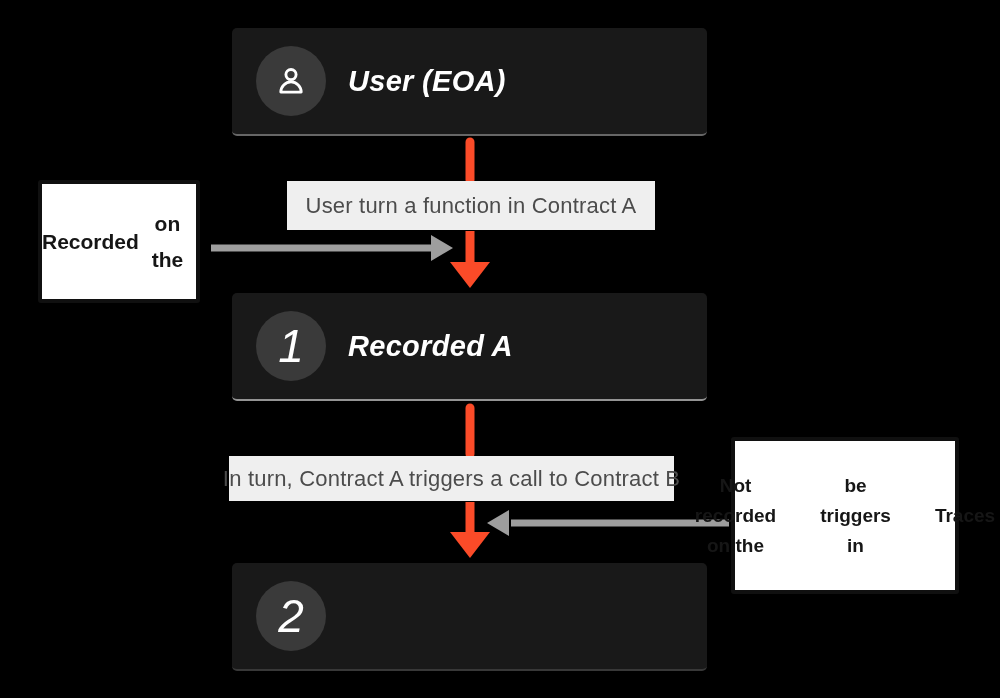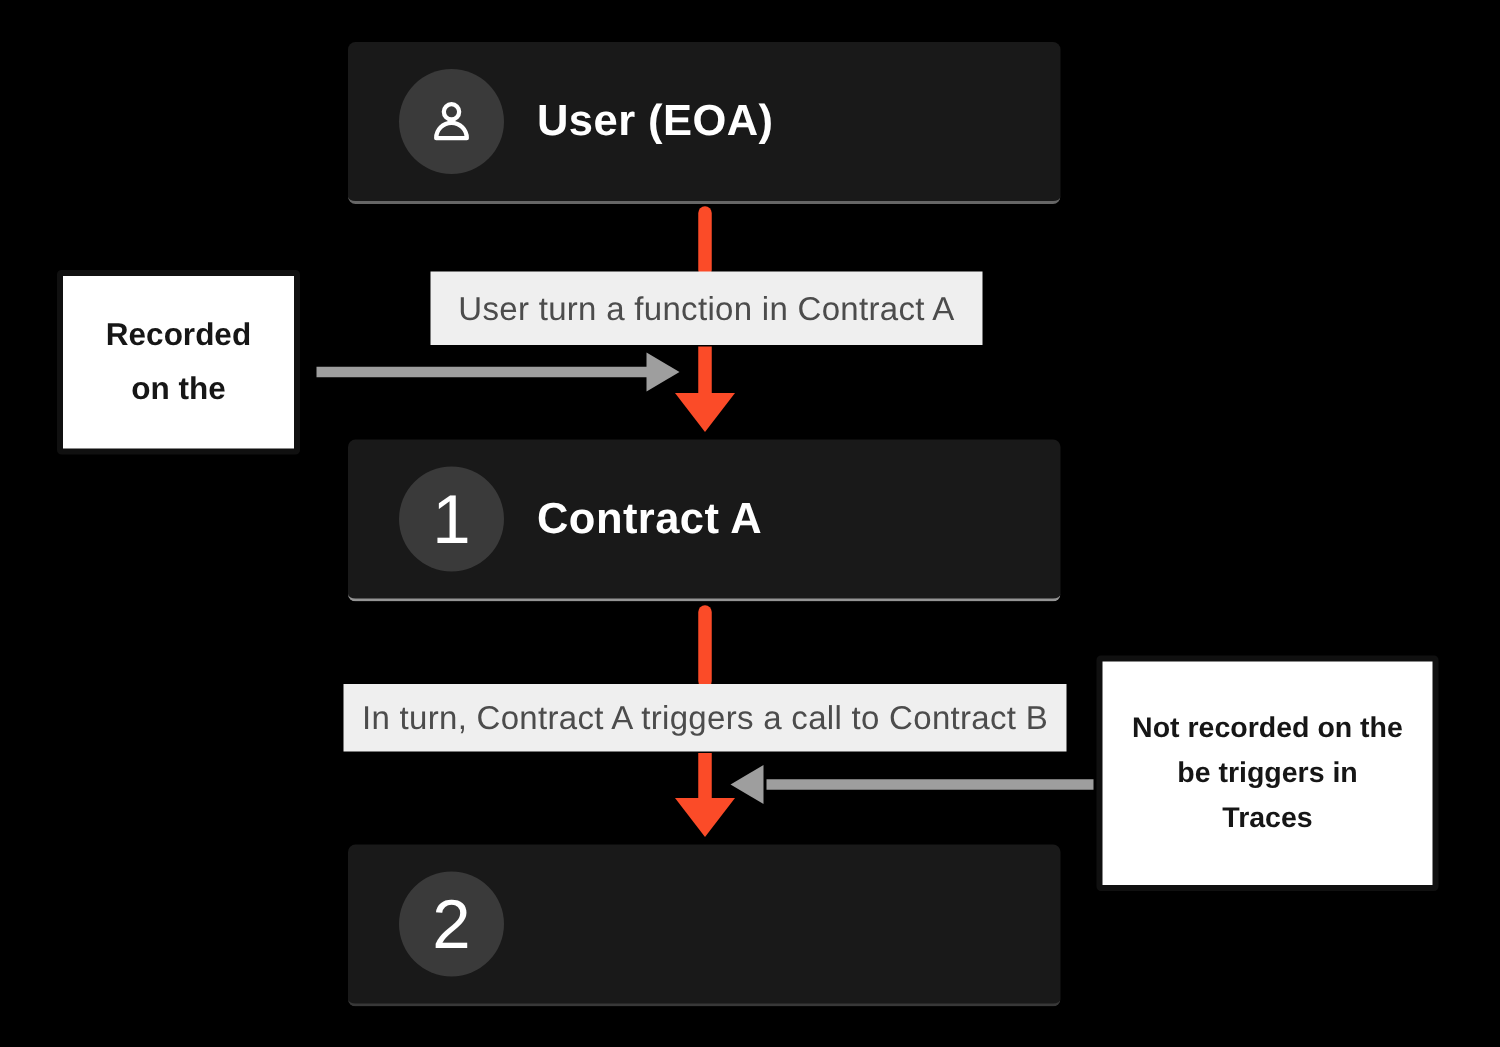--- a/index.html
+++ b/index.html
@@ -15,50 +15,50 @@
   }
   html,body{margin:0;padding:0;background:#000;}
   .canvas{
     position:relative;width:1000px;height:698px;background:#000;overflow:hidden;
     font-family:"Liberation Sans",sans-serif;
   }
   
   .node{
     position:absolute;left:232px;width:475px;height:108px;
     background:var(--node-bg);border-radius:5px;box-sizing:border-box;
-    display:flex;align-items:center;padding-left:34px;
+    display:flex;align-items:center;padding-left:24px;font-style:italic;
   }
   .node-user{top:28px;border-bottom:2px solid #666;}
   .node-a{top:293px;border-bottom:2px solid #949494;}
   .node-b{top:563px;border-bottom:2px solid #383838;}
   .badge{
     width:70px;height:70px;border-radius:50%;background:var(--badge-bg);
     display:flex;align-items:center;justify-content:center;flex:0 0 auto;
     color:#fff;font-size:46px;font-weight:400;line-height:1;
   }
   .node-title{
     color:#fff;font-size:29px;font-weight:700;margin-left:22px;letter-spacing:.3px;
   }
   
   .flow-label{
     position:absolute;background:var(--label-bg);color:var(--label-text);
     font-size:22px;display:flex;align-items:center;justify-content:center;
     white-space:nowrap;letter-spacing:.2px;
   }
   .flow-label-1{left:287px;top:181px;width:368px;height:49px;}
-  .flow-label-2{left:229px;top:456px;width:482px;height:45px;}
+  .flow-label-2{left:229px;top:456px;width:445px;height:45px;}
   
   .annotation{
     position:absolute;background:var(--annotation-bg);
     border:4px solid var(--annotation-border);border-radius:3px;
-    display:flex;flex-direction:column;align-items:center;justify-content:center;
+    display:flex;flex-direction:row;align-items:center;justify-content:center;
     color:var(--annotation-text);font-weight:700;text-align:center;box-sizing:border-box;
   }
   .annotation-left{left:38px;top:180px;width:162px;height:123px;font-size:21px;line-height:36px;}
-  .annotation-right{left:731px;top:437px;width:228px;height:157px;font-size:19px;line-height:30px;}
+  .annotation-right{left:731px;top:437px;width:228px;height:157px;font-size:19px;line-height:30px;gap:44px;}
   
   .arrow-layer{position:absolute;left:0;top:0;pointer-events:none;}
   .arrow-orange{stroke:var(--accent-orange);stroke-width:9;}
   .cap-round{stroke-linecap:round;}
   .head-orange{fill:var(--accent-orange);}
   .arrow-gray-line{stroke:var(--arrow-gray);stroke-width:7;}
   .head-gray{fill:var(--arrow-gray);}
   .user-icon-svg{display:block;}
 </style>
 </head>
@@ -95,21 +95,21 @@
 
   <div class="flow-label flow-label-1">User turn a function in Contract A</div>
 
   <div class="annotation annotation-left">
     <div>Recorded</div>
     <div>on the</div>
   </div>
 
   <div class="node node-a">
     <div class="badge">1</div>
-    <div class="node-title">Contract A</div>
+    <div class="node-title">Recorded A</div>
   </div>
 
   <div class="flow-label flow-label-2">In turn, Contract A triggers a call to Contract B</div>
 
   <div class="annotation annotation-right">
     <div>Not recorded on the</div>
     <div>be triggers in</div>
     <div>Traces</div>
   </div>
 

